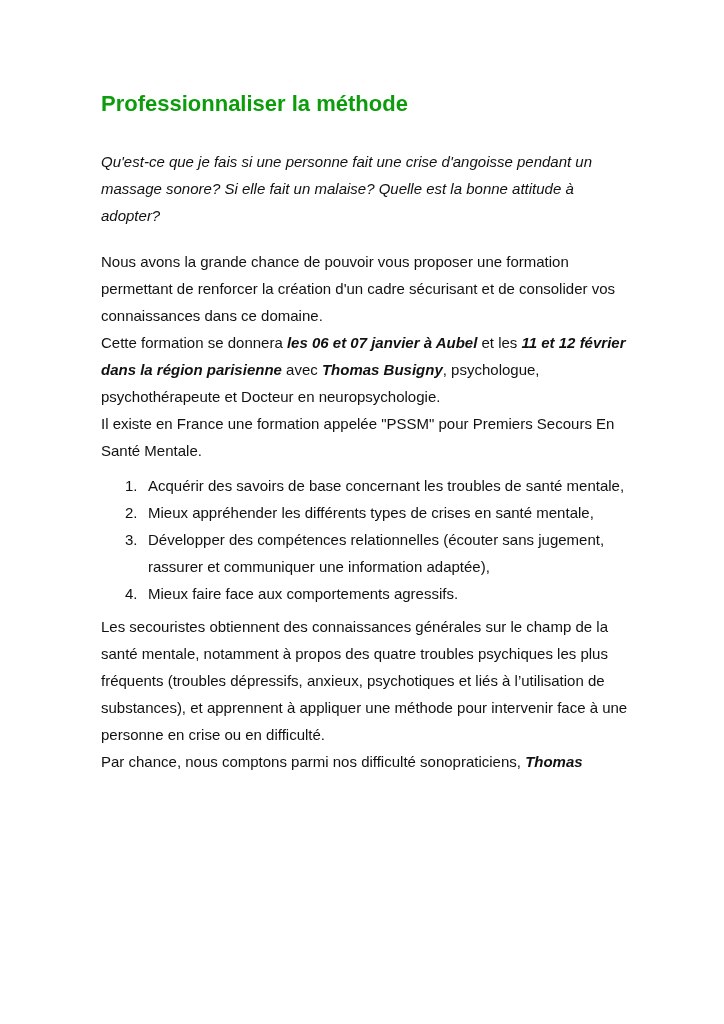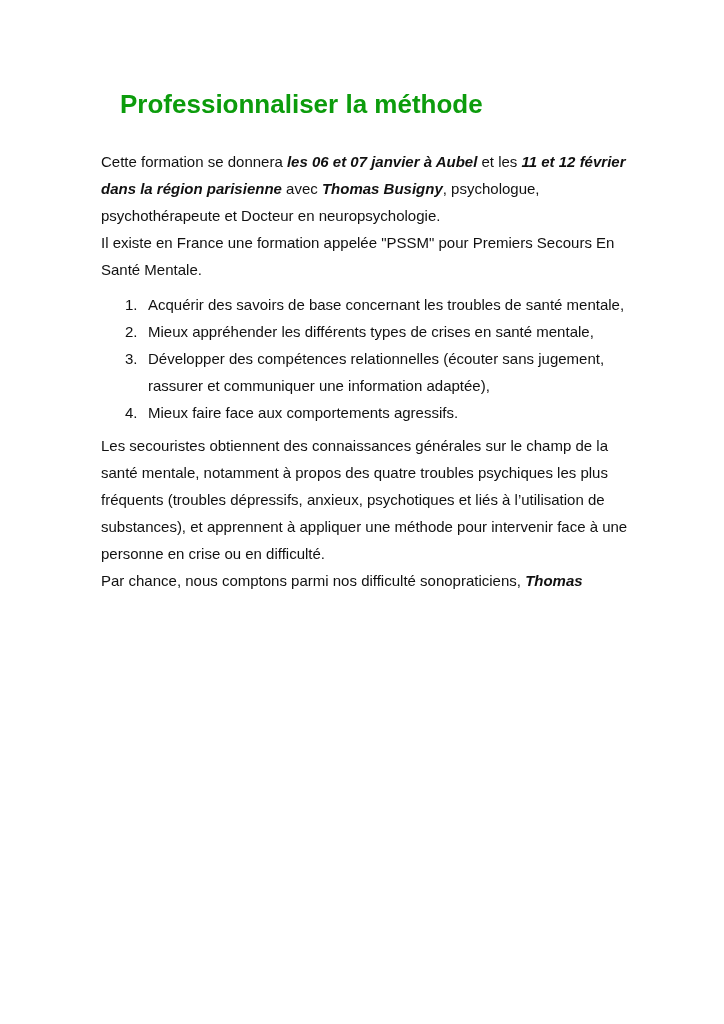--- a/index.html
+++ b/index.html
@@ -13,26 +13,25 @@
     padding: 91px 95px 0 101px;
     font-family: "Liberation Sans", "DejaVu Sans", sans-serif;
     font-size: 15px;
     line-height: 27px;
     color: #111111;
     overflow: hidden;
   }
   .content { width: 528px; }
   .block { margin: 0; }
   .block-title {
-    font-size: 26px;
+    font-size: 22px;
     line-height: 26px;
     font-weight: 700;
     color: var(--title-color, #0c9c0c);
     margin-bottom: 31px;
-    margin-left: 19px;
   }
   .block.italic { font-style: italic; }
   .block-heading { text-decoration: underline; }
   .section-gap { margin-top: 19px; }
   .bold { font-weight: 700; font-style: italic; }
   .block-list { margin-top: 8px; margin-bottom: 6px; }
   .list-item { display: flex; align-items: flex-start; }
   .list-num {
     flex: 0 0 auto;
     margin-left: 24px;
@@ -40,20 +39,22 @@
     box-sizing: border-box;
   }
   .list-text { flex: 1 1 auto; }
 </style>
 </head>
 <body>
 
 <div class="page" style="color: rgb(17, 17, 17); background: rgb(255, 255, 255);">
   <div class="content">
       <div class="block block-title"><span class="">Professionnaliser la méthode</span></div>
+      <div class="block block-paragraph italic"><span class="">Qu'est-ce que je fais si une personne fait une crise d'angoisse pendant un massage sonore? Si elle fait un malaise? Quelle est la bonne attitude à adopter?</span></div>
+      <div class="block block-paragraph section-gap"><span class="">Nous avons la grande chance de pouvoir vous proposer une formation permettant de renforcer la création d'un cadre sécurisant et de consolider vos connaissances dans ce domaine.</span></div>
       <div class="block block-paragraph"><span class="">Cette formation se donnera </span><span class="bold">les 06 et 07 janvier à Aubel</span><span class=""> et les </span><span class="bold">11 et 12 février dans la région parisienne</span><span class=""> avec </span><span class="bold">Thomas Busigny</span><span class="">, psychologue, psychothérapeute et Docteur en neuropsychologie.</span></div>
       <div class="block block-paragraph"><span class="">Il existe en France une formation appelée "PSSM" pour Premiers Secours En Santé Mentale.</span></div>
       <div class="block block-list section-gap">
         <div class="list-item">
           <span class="list-num">1.</span>
           <span class="list-text"><span class="">Acquérir des savoirs de base concernant les troubles de santé mentale,</span></span>
         </div>
         <div class="list-item">
           <span class="list-num">2.</span>
           <span class="list-text"><span class="">Mieux appréhender les différents types de crises en santé mentale,</span></span>

